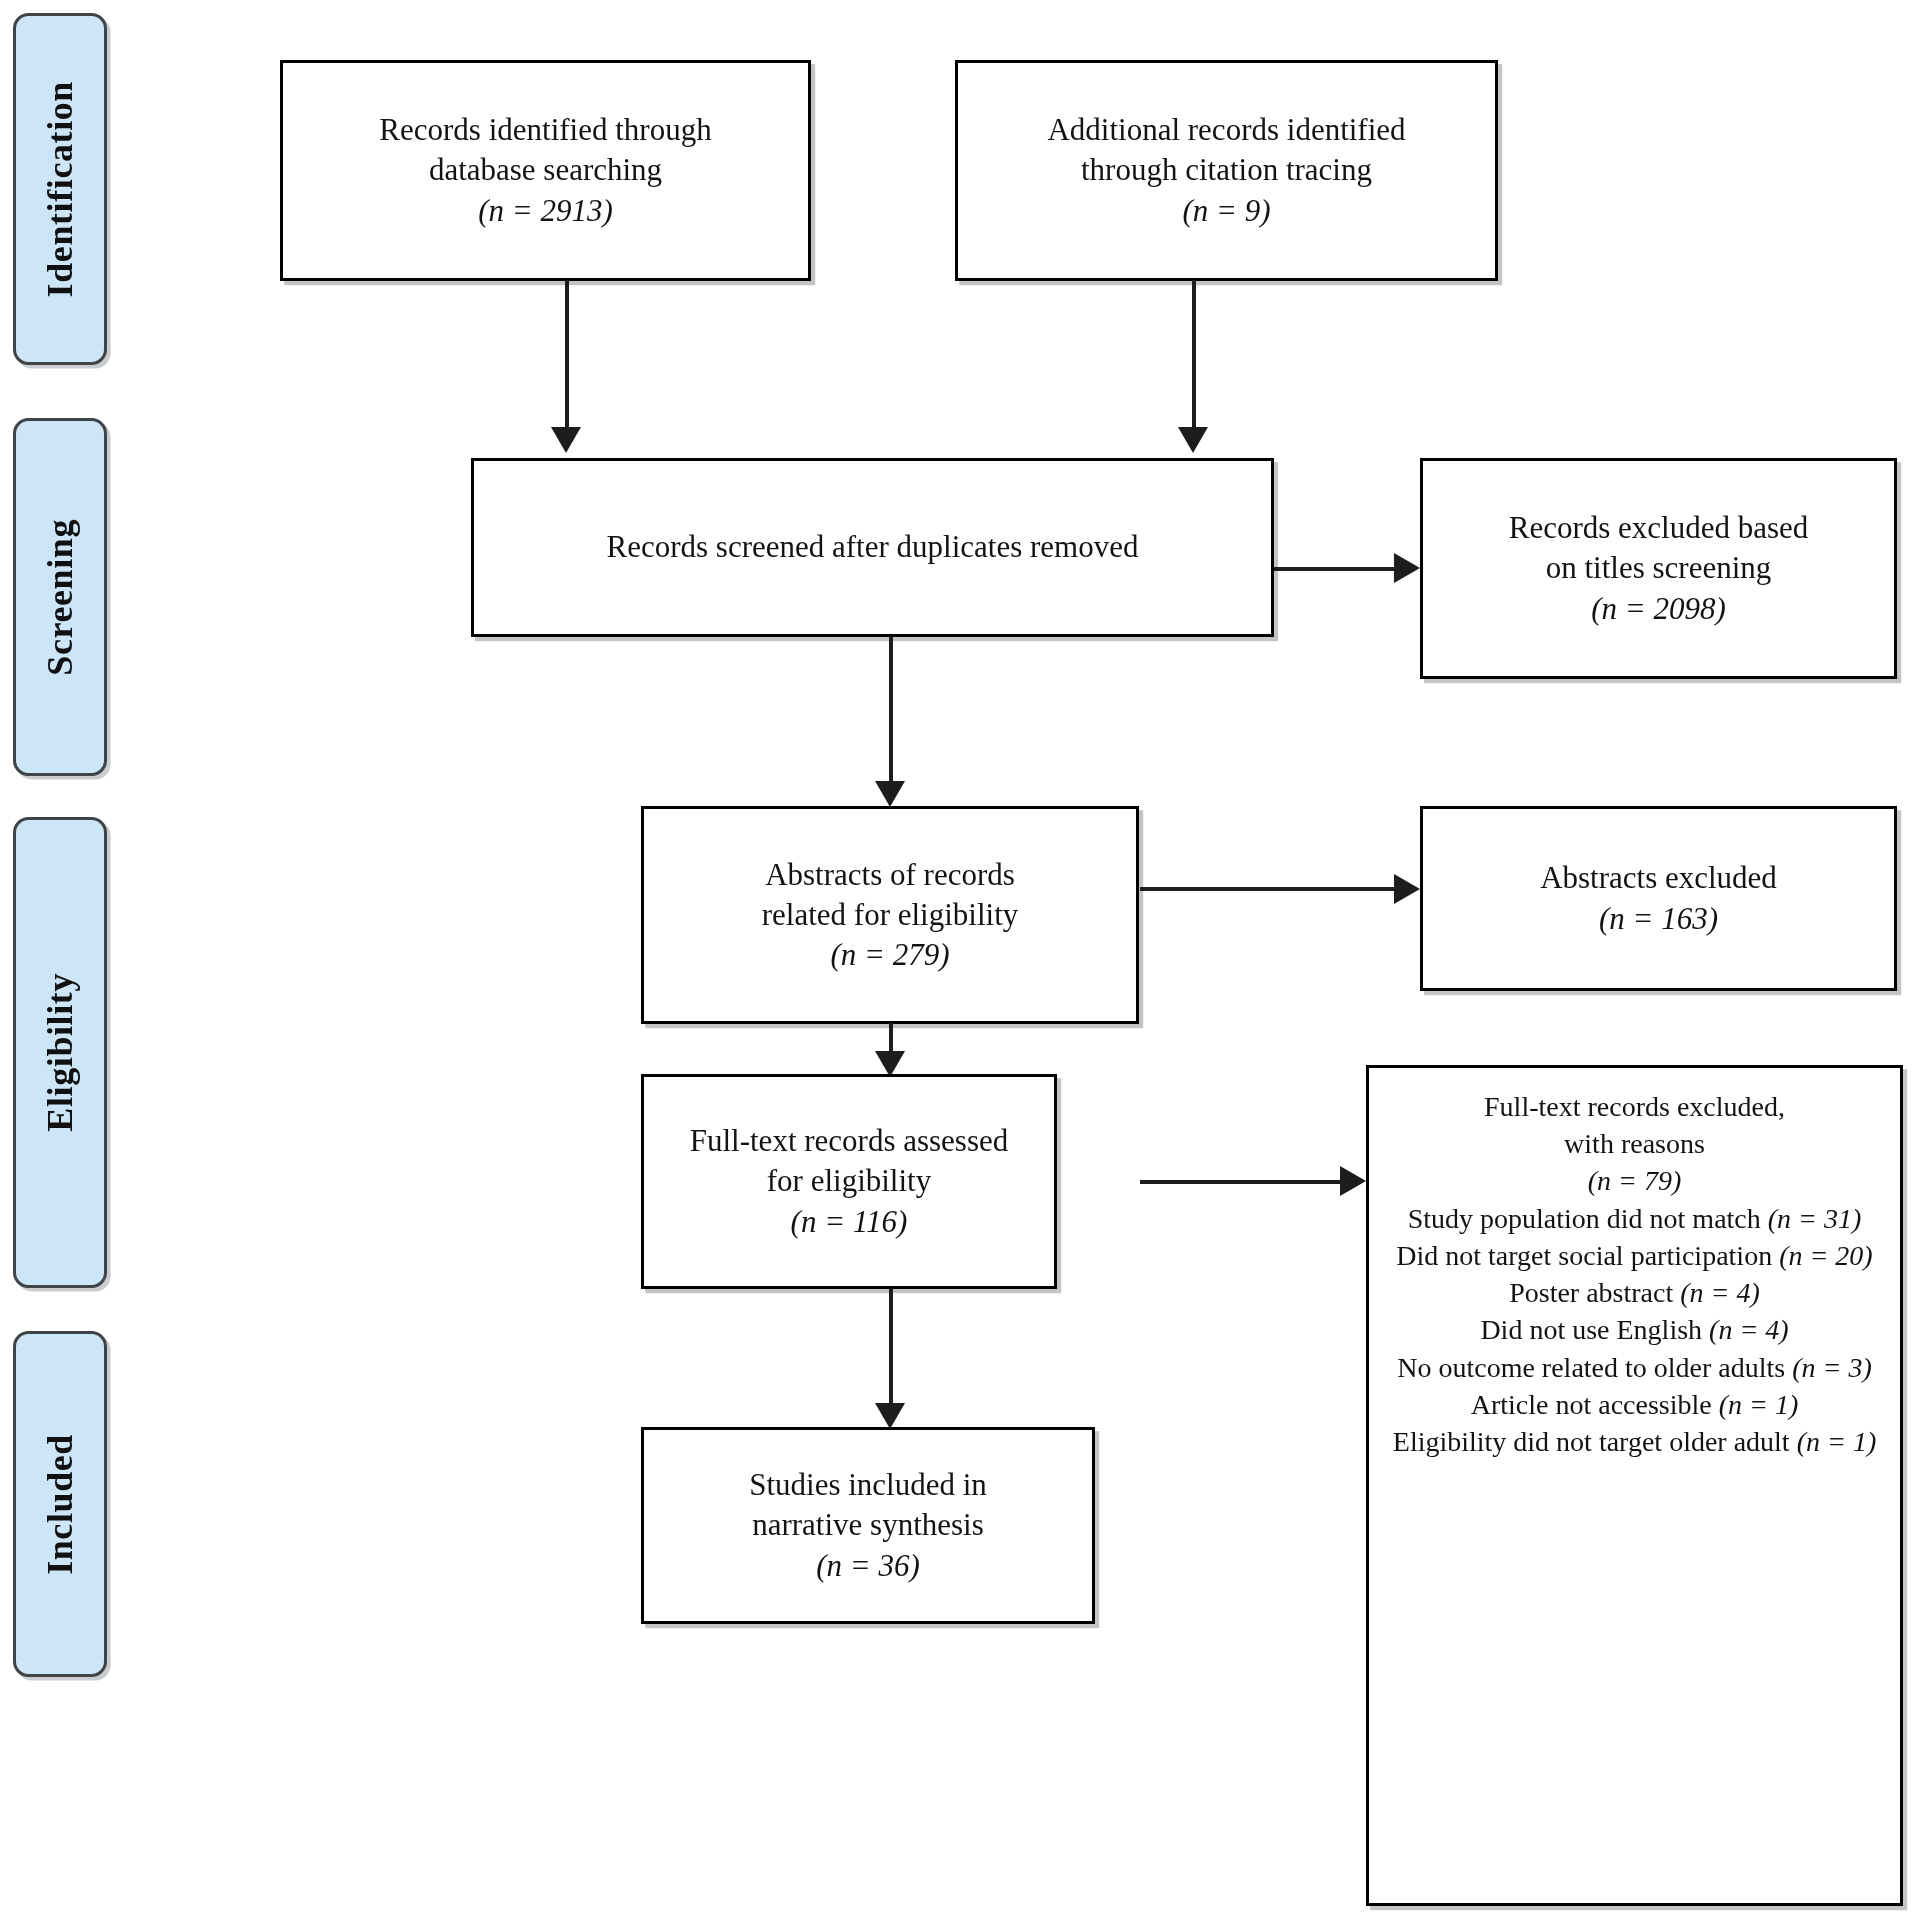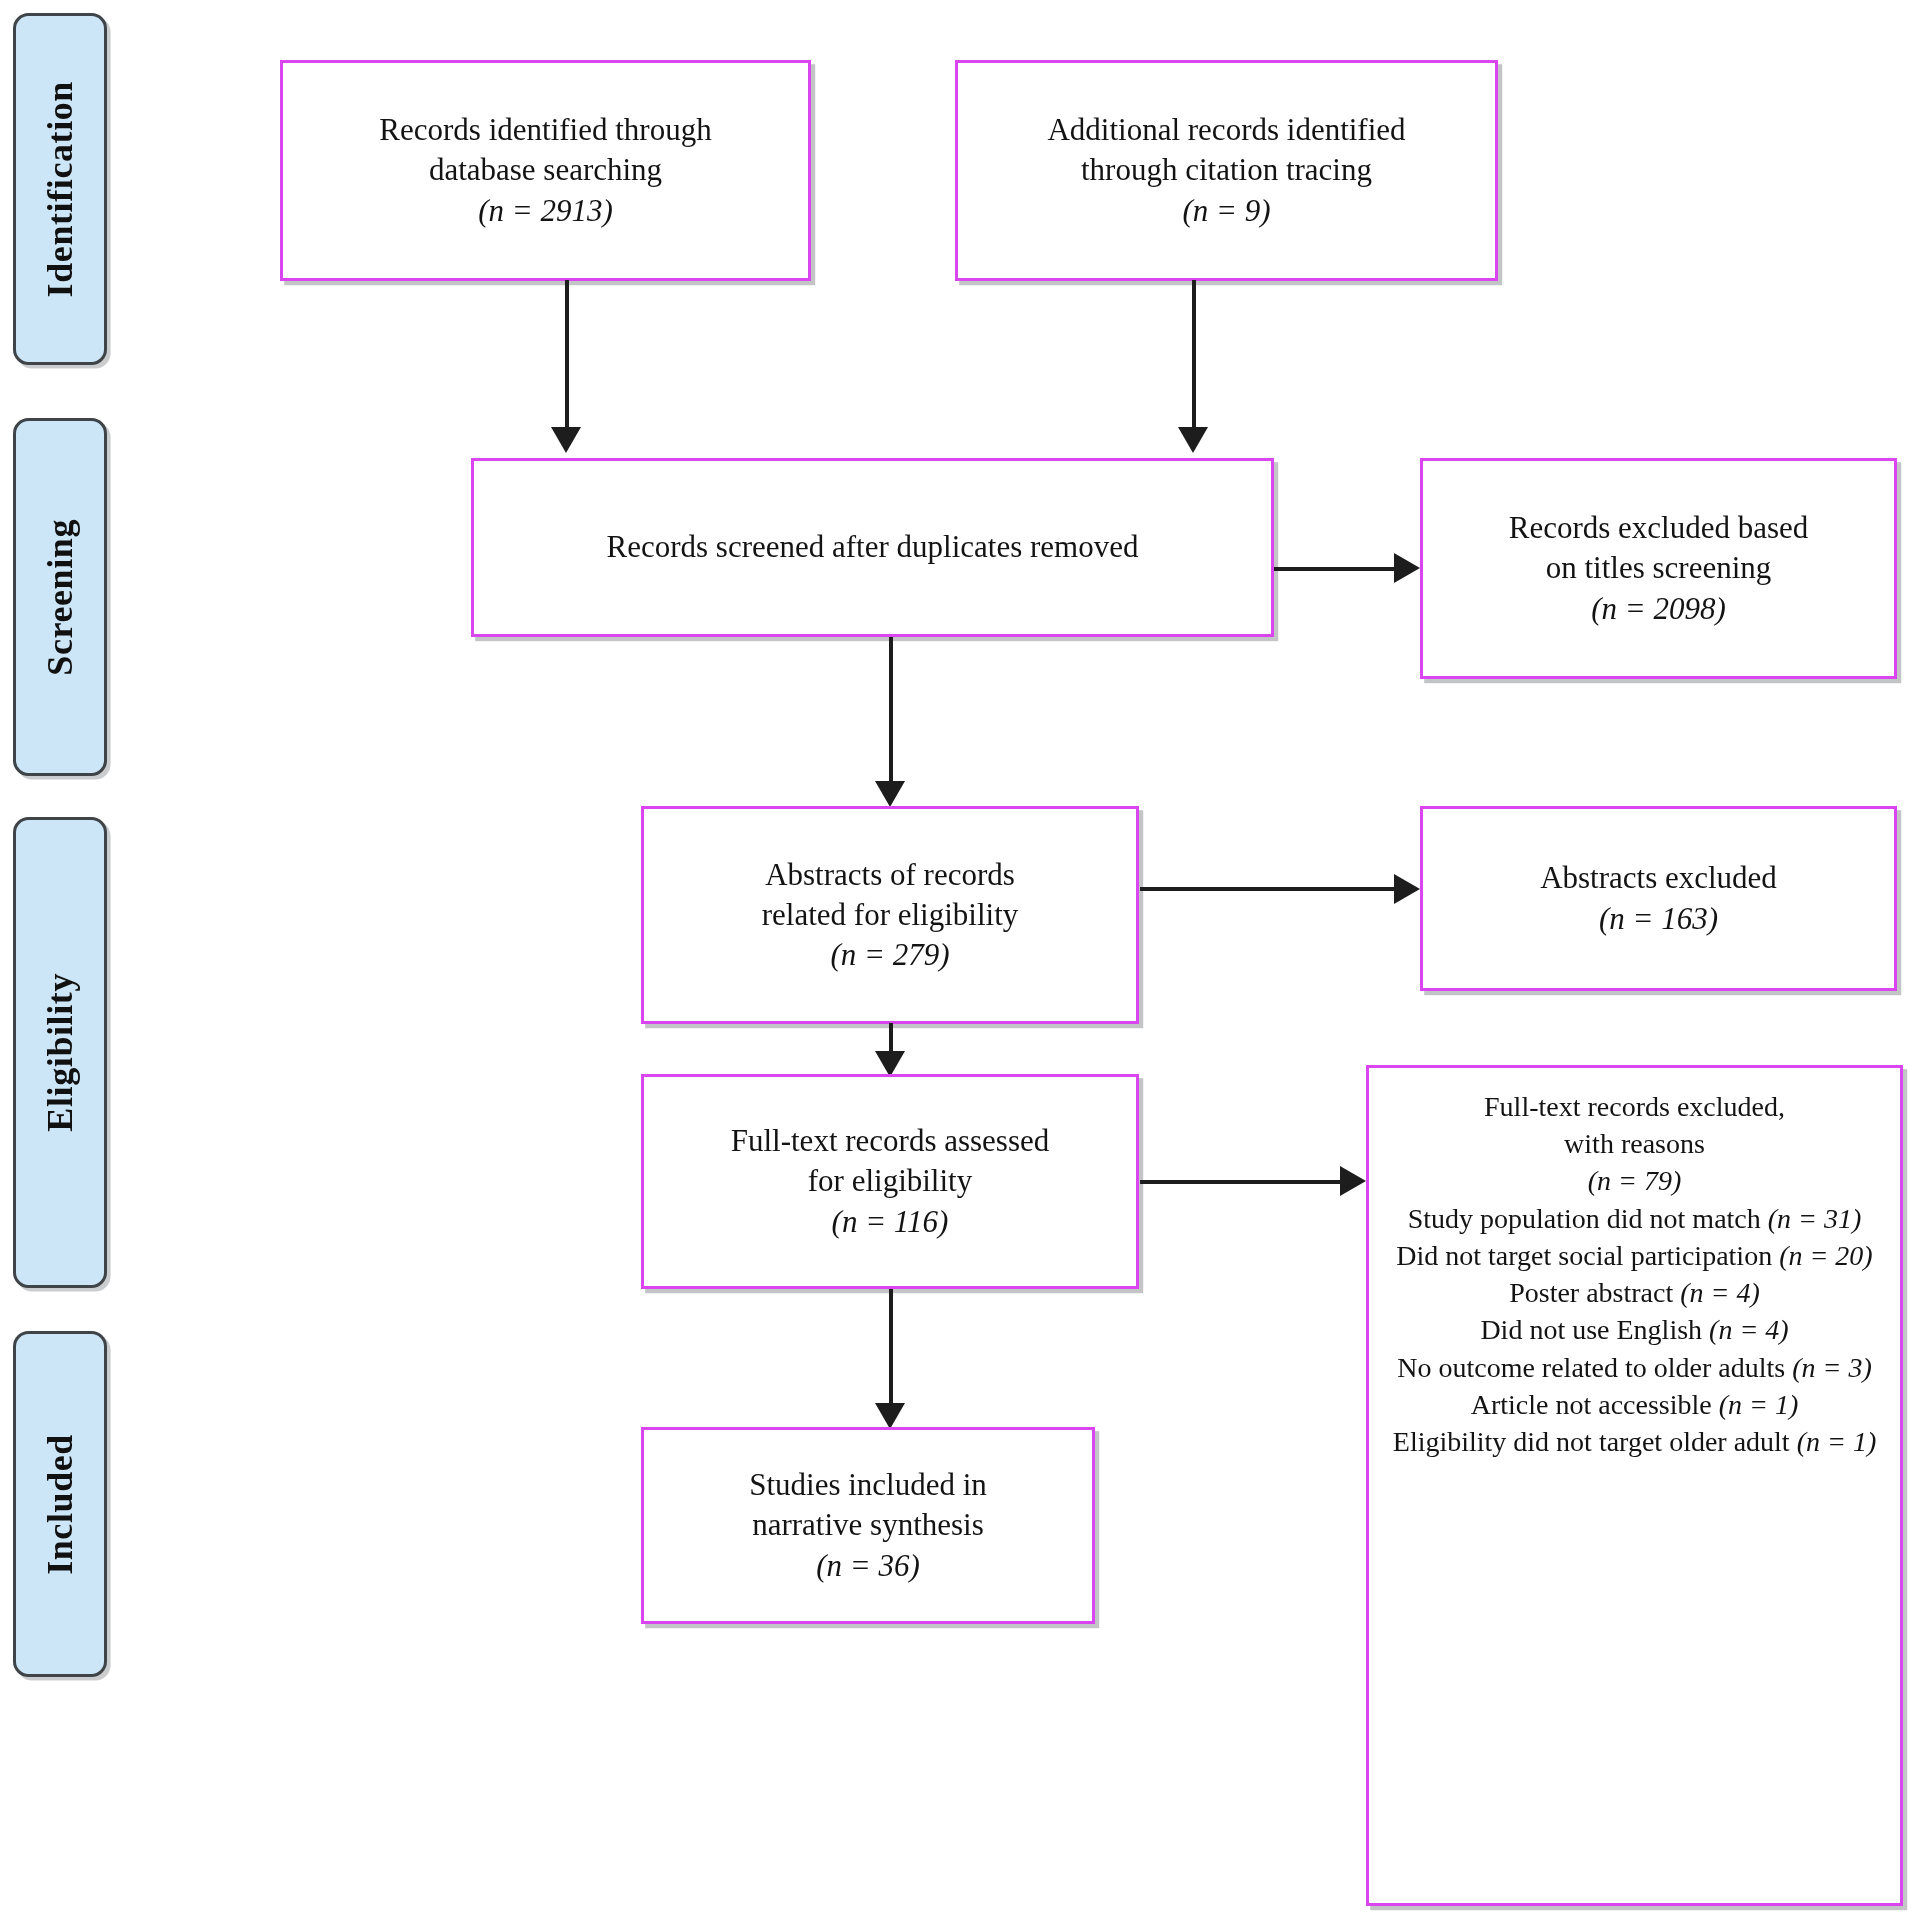--- a/index.html
+++ b/index.html
@@ -39,21 +39,21 @@
     letter-spacing: 0.6px;
     color: #111111;
     white-space: nowrap;
     line-height: 1;
   }
 
   
   .box {
     position: absolute;
     background: #ffffff;
-    border: 3px solid #d946ef;
+    border: 3px solid #000000;
     box-sizing: border-box;
     box-shadow: 4.2px 4.2px 0 rgba(110,115,120,0.42);
     display: flex;
     align-items: center;
     justify-content: center;
     text-align: center;
     padding: 8.4px 13px;
   }
   .box-text {
     font-size: 31px;
@@ -176,21 +176,21 @@
       <div class="nv">(<i>n</i>&nbsp;=&nbsp;163)</div>
     </div>
   </div>
 
   <div class="hline" style="left:1140px; top:887px; width:257px; height:3.6px;"></div>
   <div class="arrow-right" style="left:1394px; top:874px;"></div>
 
   <div class="vline" style="left:889px; top:1023px; width:3.6px; height:33px;"></div>
   <div class="arrow-down" style="left:875px; top:1051px;"></div>
 
-  <div class="box" style="left:641px; top:1074px; width:498px; height:215px;">
+  <div class="box" style="left:641px; top:1074px; width:416px; height:215px;">
     <div class="box-text">
       <div>Full-text records assessed</div>
       <div>for eligibility</div>
       <div class="nv">(<i>n</i>&nbsp;=&nbsp;116)</div>
     </div>
   </div>
 
   <div class="box reasons" style="left:1366px; top:1065px; width:537px; height:841px;">
     <div class="box-text">
       <div>Full-text records excluded,</div>

